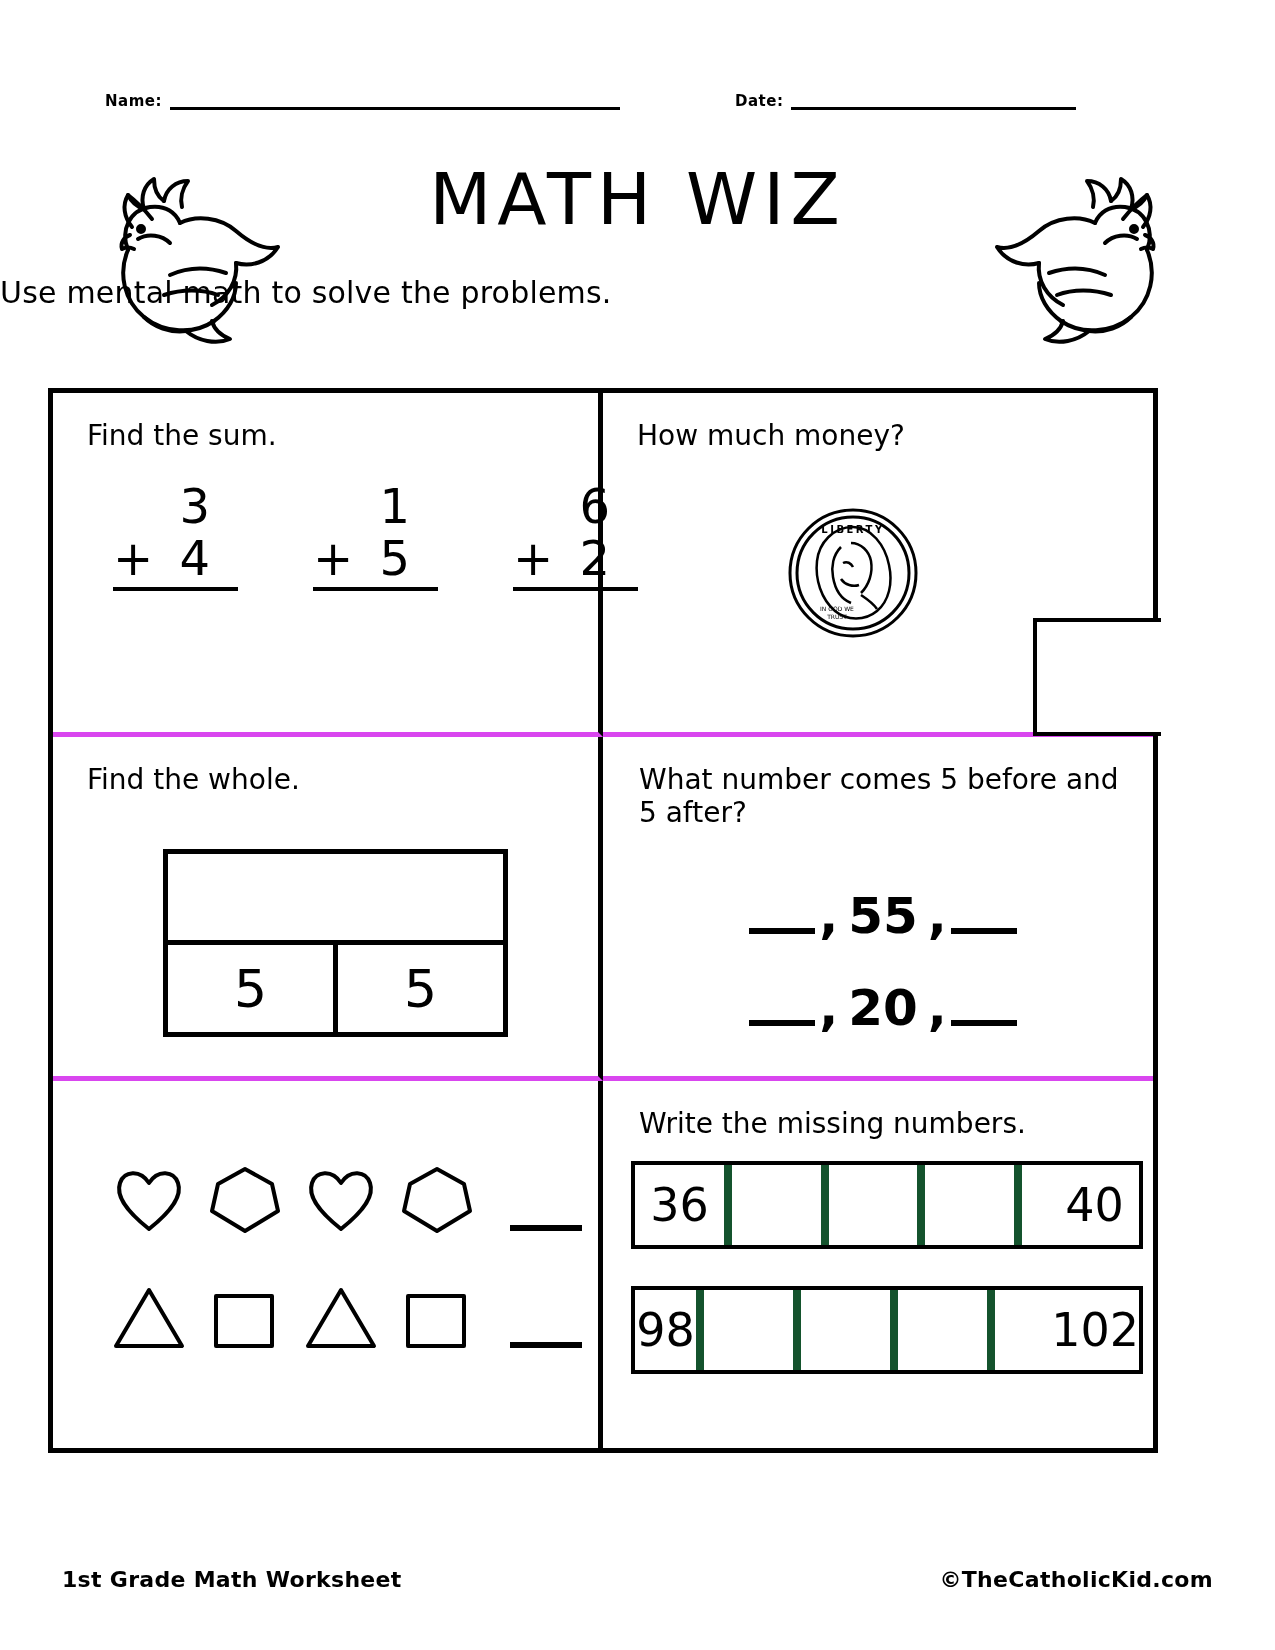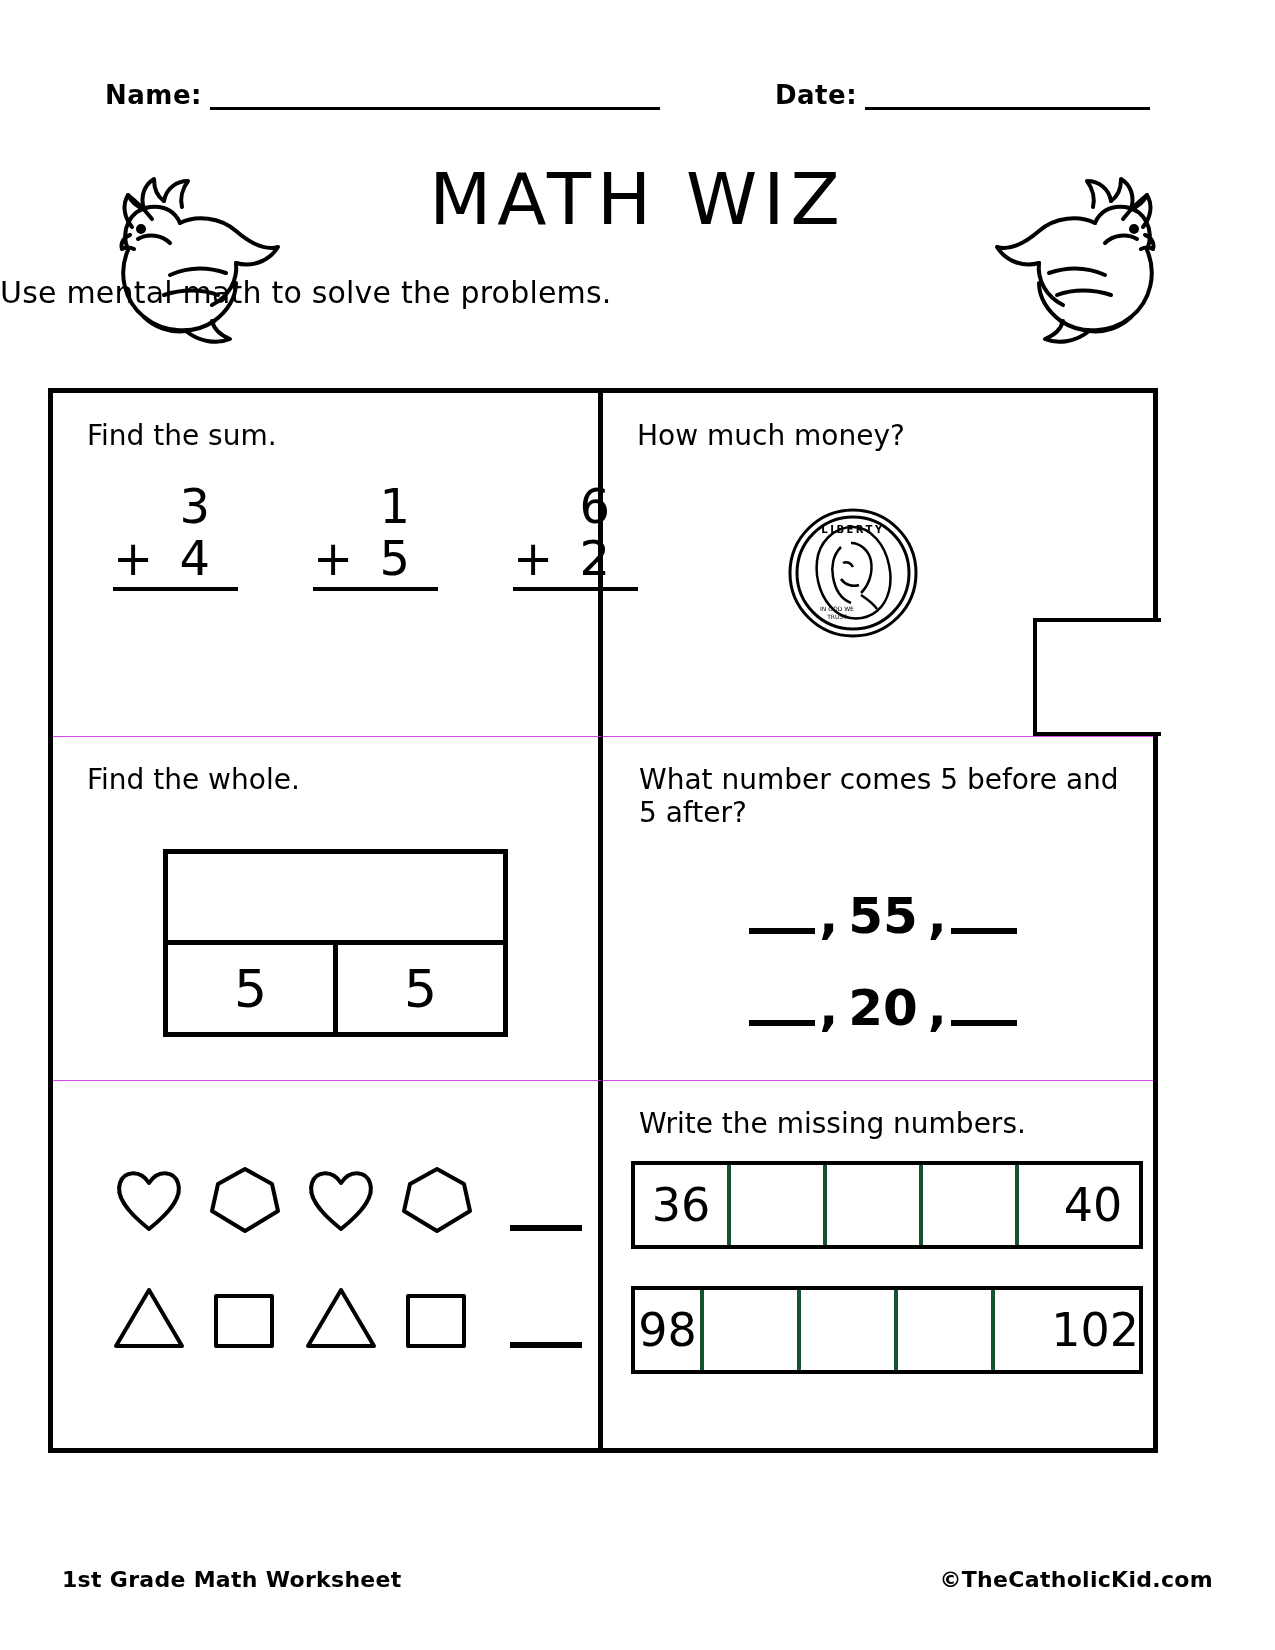--- a/index.html
+++ b/index.html
@@ -27,21 +27,21 @@
     top: 76px;
     left: 105px;
     right: 105px;
     height: 34px;
     display: flex;
     align-items: flex-end;
   }
   .nd-label {
     font-family: "DejaVu Sans", sans-serif;
     font-weight: bold;
-    font-size: 26px;
+    font-size: 15px;
     letter-spacing: 0.5px;
     white-space: nowrap;
     margin-top: 44px;
   }
   .nd-rule {
     border-bottom: 3px solid #000;
     margin-left: 8px;
     height: 20px;
   }
   .nd-name-rule { width: 450px; }
@@ -105,21 +105,21 @@
     display: grid;
     grid-template-columns: 550px 1fr;
     grid-template-rows: 344px 344px 1fr;
   }
   .cell {
     position: relative;
     box-sizing: border-box;
     overflow: visible;
   }
   .cell.bdr-r { border-right: 5px solid #000; }
-  .cell.bdr-b { border-bottom: 1px solid #d946ef; }
+  .cell.bdr-b { border-bottom: 5px solid #d946ef; }
 
   .prompt {
     position: absolute;
     top: 26px;
     left: 34px;
     right: 20px;
     font-family: "DejaVu Sans", sans-serif;
     font-size: 28px;
     line-height: 1.18;
   }
@@ -249,21 +249,21 @@
     width: 512px;
     height: 88px;
     display: flex;
     border: 4px solid #000;
     box-sizing: border-box;
   }
   .numrow.n1 { top: 80px; }
   .numrow.n2 { top: 205px; gap: 28px; }
   .numcell {
     flex: 1;
-    border-right: 4px solid #14532d;
+    border-right: 8px solid #14532d;
     display: flex;
     align-items: center;
     justify-content: center;
     font-family: "DejaVu Sans", sans-serif;
     font-size: 46px;
     box-sizing: border-box;
   }
   .numcell:last-child { border-right: none; padding-left: 28px; }
 
   

